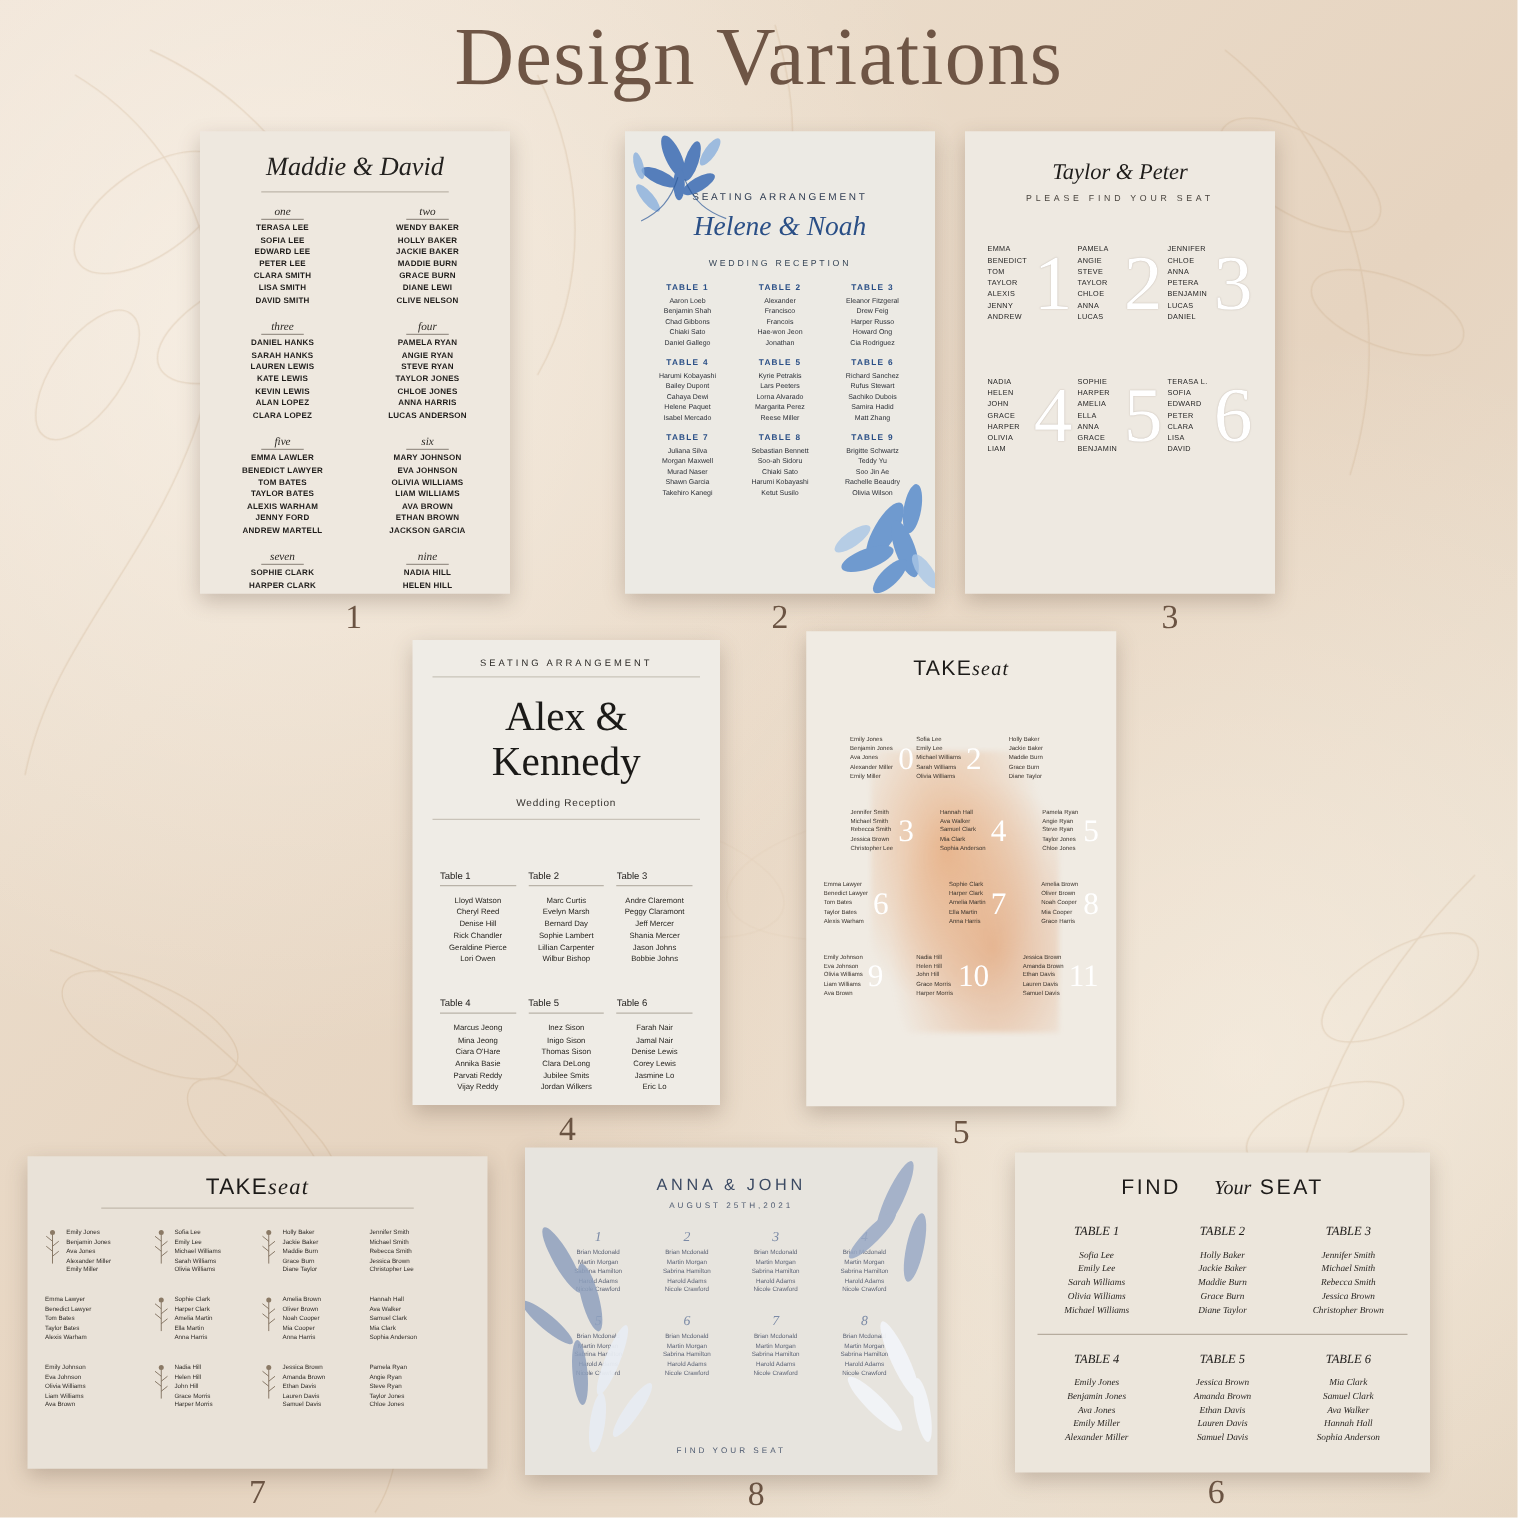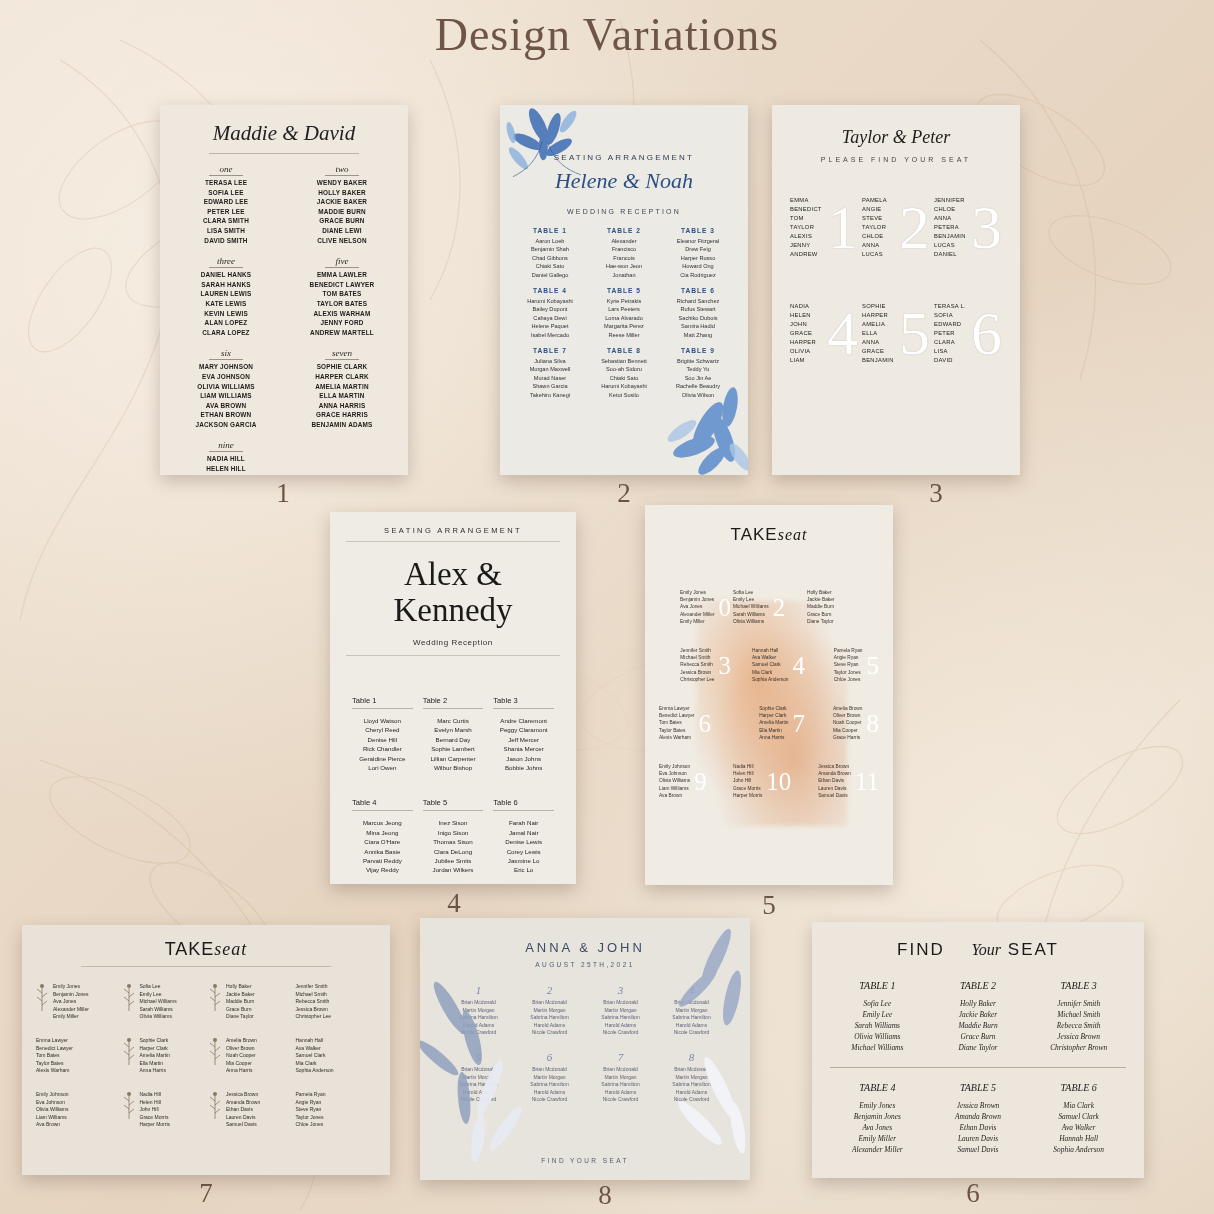--- a/index.html
+++ b/index.html
@@ -11,21 +11,21 @@
       radial-gradient(circle at 82% 70%, rgba(255,250,240,0.45), rgba(255,250,240,0) 45%),
       linear-gradient(135deg,#efe2d4 0%, #eadbc9 28%, #e6d4c0 55%, #e9dccb 78%, #e3d2bd 100%);
     position:relative;overflow:hidden;
   }
   
   .bg-deco{position:absolute;inset:0;pointer-events:none;}
   .bg-deco svg{width:100%;height:100%;display:block;opacity:.5;}
   .page-title{
     position:absolute;top:8px;left:0;width:100%;text-align:center;
     font-family:"Liberation Serif", serif;
-    font-size:46px;color:#6e5545;letter-spacing:1px;
+    font-size:66px;color:#6e5545;letter-spacing:1px;
   }
   .card{
     position:absolute;background:#efe9e0;
     box-shadow:0 6px 16px rgba(90,70,55,.28);
     overflow:hidden;
   }
   .num-label{
     position:absolute;font-family:"Liberation Serif", serif;
     font-size:27px;color:#6b5443;text-align:center;width:40px;
   }
@@ -172,20 +172,30 @@
     </div>
     <div class="c1-tbl">
         <div class="c1-tnum">three</div>
       <div class="c1-name">DANIEL HANKS</div>
       <div class="c1-name">SARAH HANKS</div>
       <div class="c1-name">LAUREN LEWIS</div>
       <div class="c1-name">KATE LEWIS</div>
       <div class="c1-name">KEVIN LEWIS</div>
       <div class="c1-name">ALAN LOPEZ</div>
       <div class="c1-name">CLARA LOPEZ</div>
+    </div>
+    <div class="c1-tbl">
+        <div class="c1-tnum">four</div>
+      <div class="c1-name">PAMELA RYAN</div>
+      <div class="c1-name">ANGIE RYAN</div>
+      <div class="c1-name">STEVE RYAN</div>
+      <div class="c1-name">TAYLOR JONES</div>
+      <div class="c1-name">CHLOE JONES</div>
+      <div class="c1-name">ANNA HARRIS</div>
+      <div class="c1-name">LUCAS ANDERSON</div>
     </div>
     <div class="c1-tbl">
         <div class="c1-tnum">five</div>
       <div class="c1-name">EMMA LAWLER</div>
       <div class="c1-name">BENEDICT LAWYER</div>
       <div class="c1-name">TOM BATES</div>
       <div class="c1-name">TAYLOR BATES</div>
       <div class="c1-name">ALEXIS WARHAM</div>
       <div class="c1-name">JENNY FORD</div>
       <div class="c1-name">ANDREW MARTELL</div>

